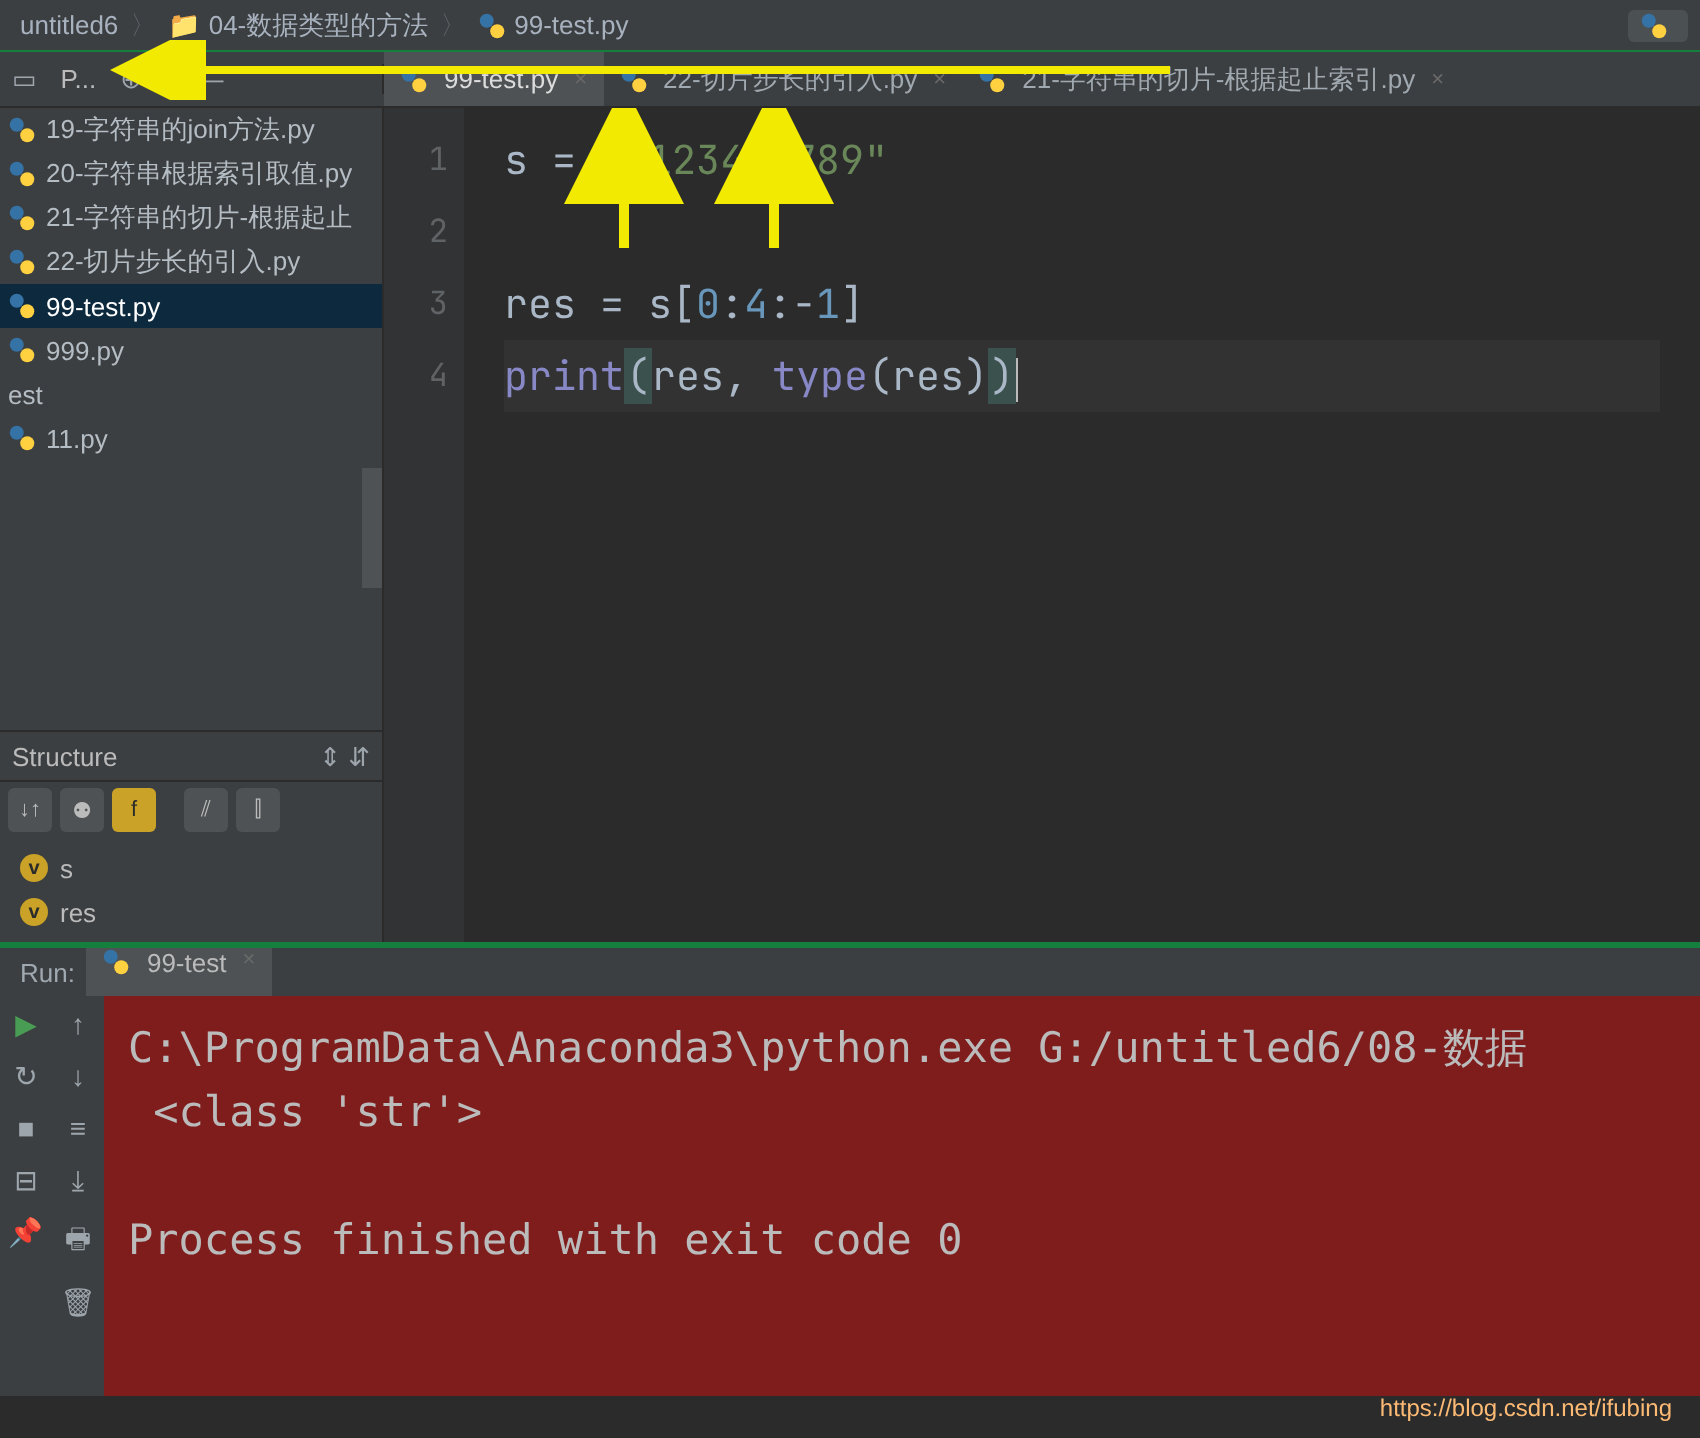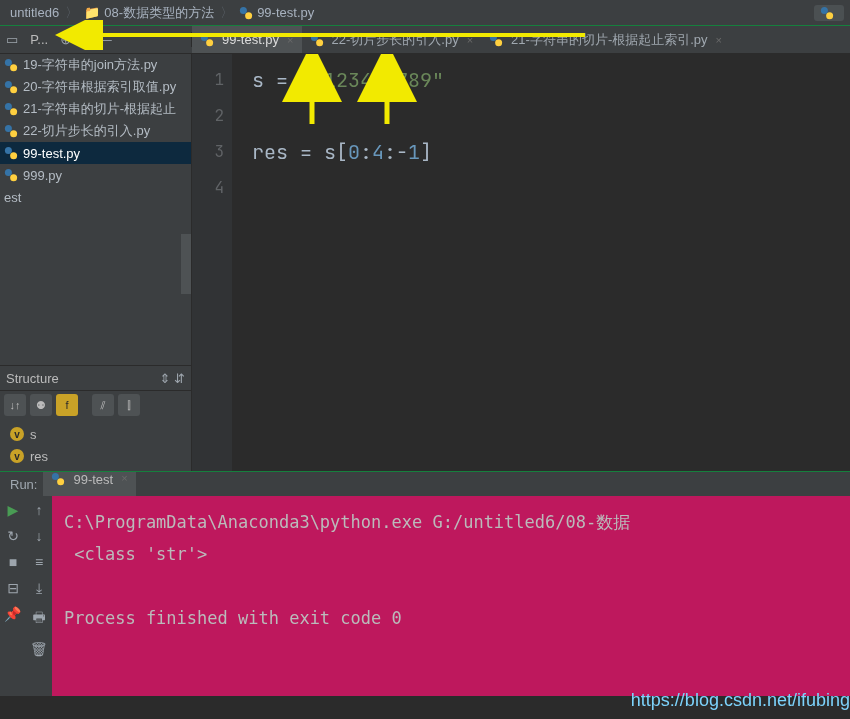--- a/index.html
+++ b/index.html
@@ -227,22 +227,22 @@
     
     
     .annotation-layer {
       position: absolute;
       left: 0; top: 0;
       pointer-events: none;
     }
     
     
     .run-panel {
-      background: #be185d;
-      border-top: 1px solid #15803d;
+      background: #7f1d1d;
+      border-top: 3px solid #15803d;
     }
     .run-header {
       height: 24px;
       background: #3c3f41;
       display: flex;
       align-items: center;
       padding: 0 4px;
     }
     .run-tab {
       display: flex;
@@ -273,47 +273,47 @@
       align-items: center;
       padding-top: 6px;
       gap: 10px;
     }
     .run-tool-icon { color: #9da5ad; cursor: pointer; font-size: 14px; }
     .play-icon { color: #499c54; }
     .console-output {
       flex: 1;
       padding: 10px 12px;
       font-family: Consolas, monospace;
-      font-size: 17px;
+      font-size: 21px;
       line-height: 32px;
       color: #bbb;
       white-space: pre;
       overflow: hidden;
     }
     .console-path { color: #bbb; }
     
     .watermark {
       position: absolute;
       bottom: 8px;
-      right: 0;
-      color: #7dd3fc;
-      font-size: 18px;
+      right: 14px;
+      color: #fdba74;
+      font-size: 12px;
     }
   </style>
 </head>
 <body>
 
 <div class="breadcrumb">
   <span class="breadcrumb-item">
     <span>untitled6</span>
   </span>
   <span class="breadcrumb-sep">〉</span>
   <span class="breadcrumb-item">
     <span class="folder-icon">📁</span>
-    <span>08-数据类型的方法</span>
+    <span>04-数据类型的方法</span>
   </span>
   <span class="breadcrumb-sep">〉</span>
   <span class="breadcrumb-item">
     <span class="py-icon">
       <svg viewBox="0 0 16 16">
           <circle cx="5" cy="5" r="4" fill="#3573a6"></circle>
           <circle cx="11" cy="11" r="4" fill="#ffd040"></circle>
         </svg>
     </span>
     <span>99-test.py</span>
@@ -421,20 +421,29 @@
       <div class="file-item">
           <span class="py-icon">
             <svg viewBox="0 0 16 16">
               <circle cx="5" cy="5" r="4" fill="#3573a6"></circle>
               <circle cx="11" cy="11" r="4" fill="#ffd040"></circle>
             </svg>
           </span>
           <span>999.py</span>
         </div>
       <div class="no-icon-item">est</div>
+      <div class="file-item">
+          <span class="py-icon">
+            <svg viewBox="0 0 16 16">
+              <circle cx="5" cy="5" r="4" fill="#3573a6"></circle>
+              <circle cx="11" cy="11" r="4" fill="#ffd040"></circle>
+            </svg>
+          </span>
+          <span>11.py</span>
+        </div>
       <div class="scrollbar-track"></div>
     </div>
     <div style="flex:1"></div>
     <div class="structure-header">
       <span>Structure</span>
       <span>
         <span class="tool-icon">⇕</span>
         <span class="tool-icon">⇵</span>
       </span>
     </div>
@@ -462,20 +471,21 @@
     <div class="gutter">
       <div>1</div>
       <div>2</div>
       <div>3</div>
       <div>4</div>
     </div>
     <div class="code">
       <div class="code-line"><span class="kw">s = </span><span class="str">"0123456789"</span></div>
       <div class="code-line">&nbsp;</div>
       <div class="code-line"><span class="kw">res = s[</span><span class="num">0</span><span>:</span><span class="num">4</span><span>:-</span><span class="num">1</span><span>]</span></div>
+      <div class="code-line current-line"><span class="fn">print</span><span class="paren-match">(</span><span>res, </span><span class="builtin">type</span><span>(res)</span><span class="paren-match">)</span><span class="cursor-line"></span></div>
     </div>
 
     <svg class="annotation-layer" width="658" height="417">
       <defs>
         <marker id="ah" markerWidth="12" markerHeight="12" refX="2" refY="6" orient="auto">
           <path d="M0,0 L12,6 L0,12 Z" fill="#f2ea00"></path>
         </marker>
       </defs>
 
       <line x1="400" y1="-18" x2="-80" y2="-18" stroke="#f2ea00" stroke-width="4" marker-end="url(#ah)"></line>

